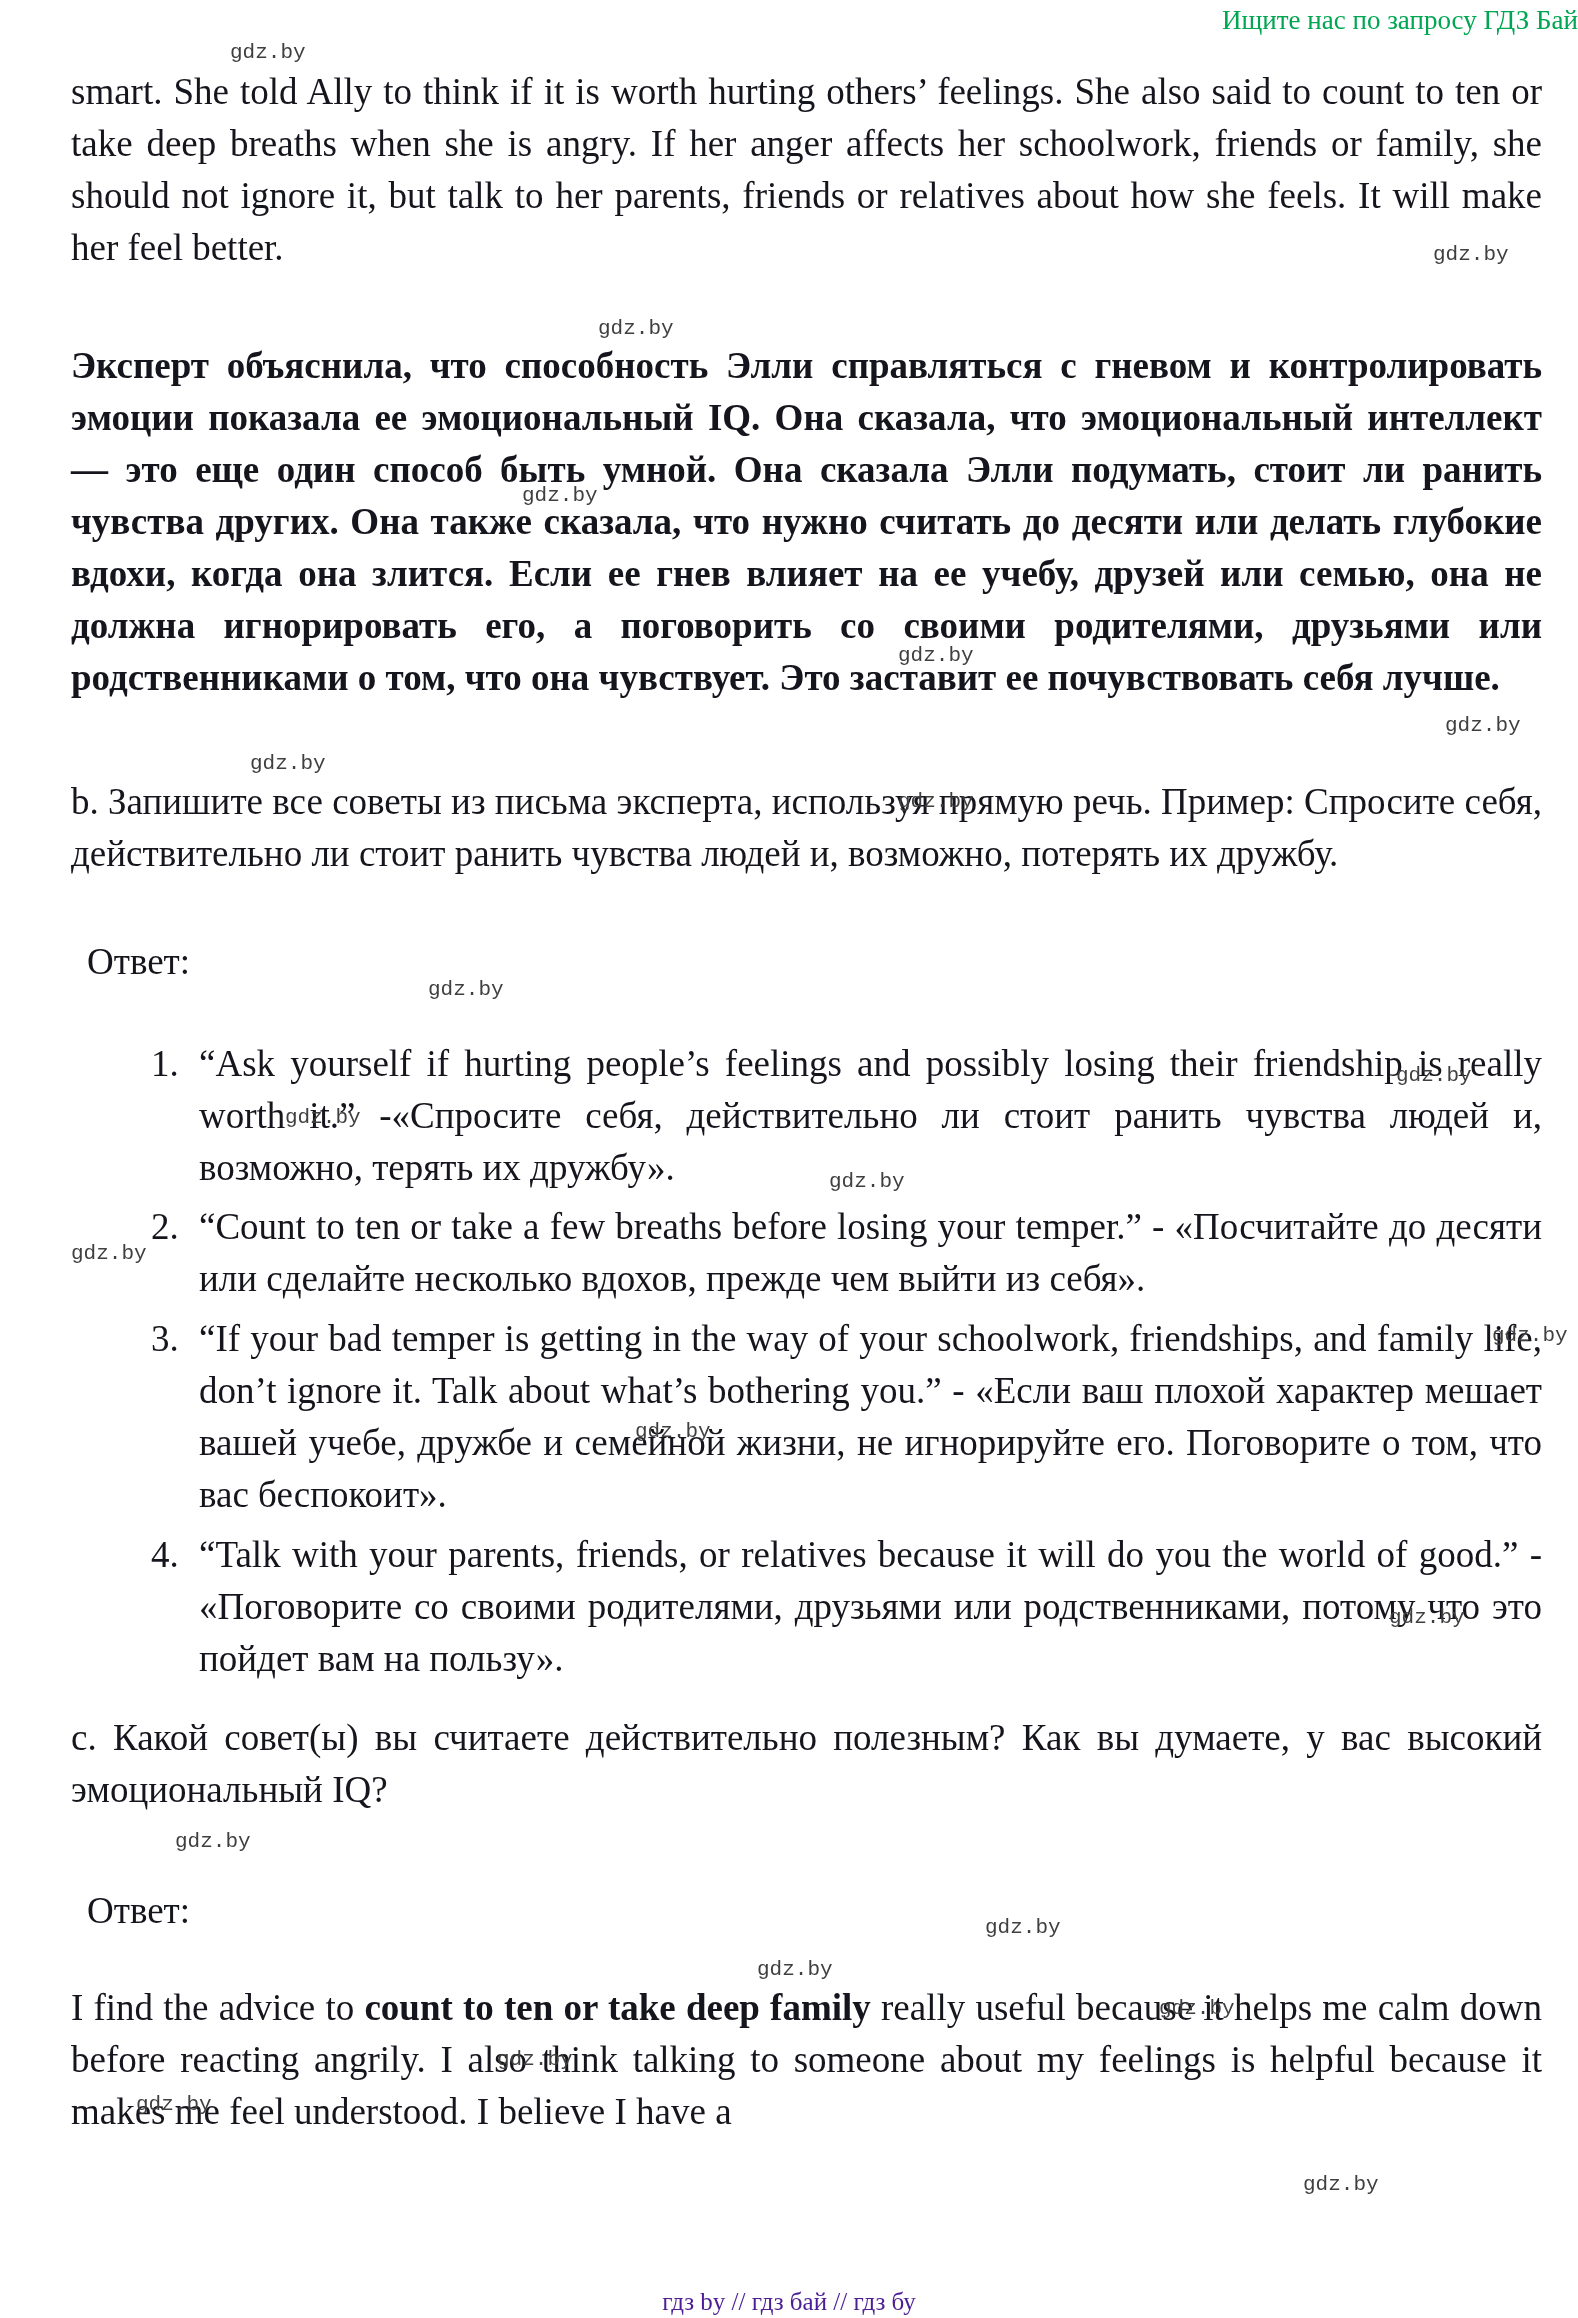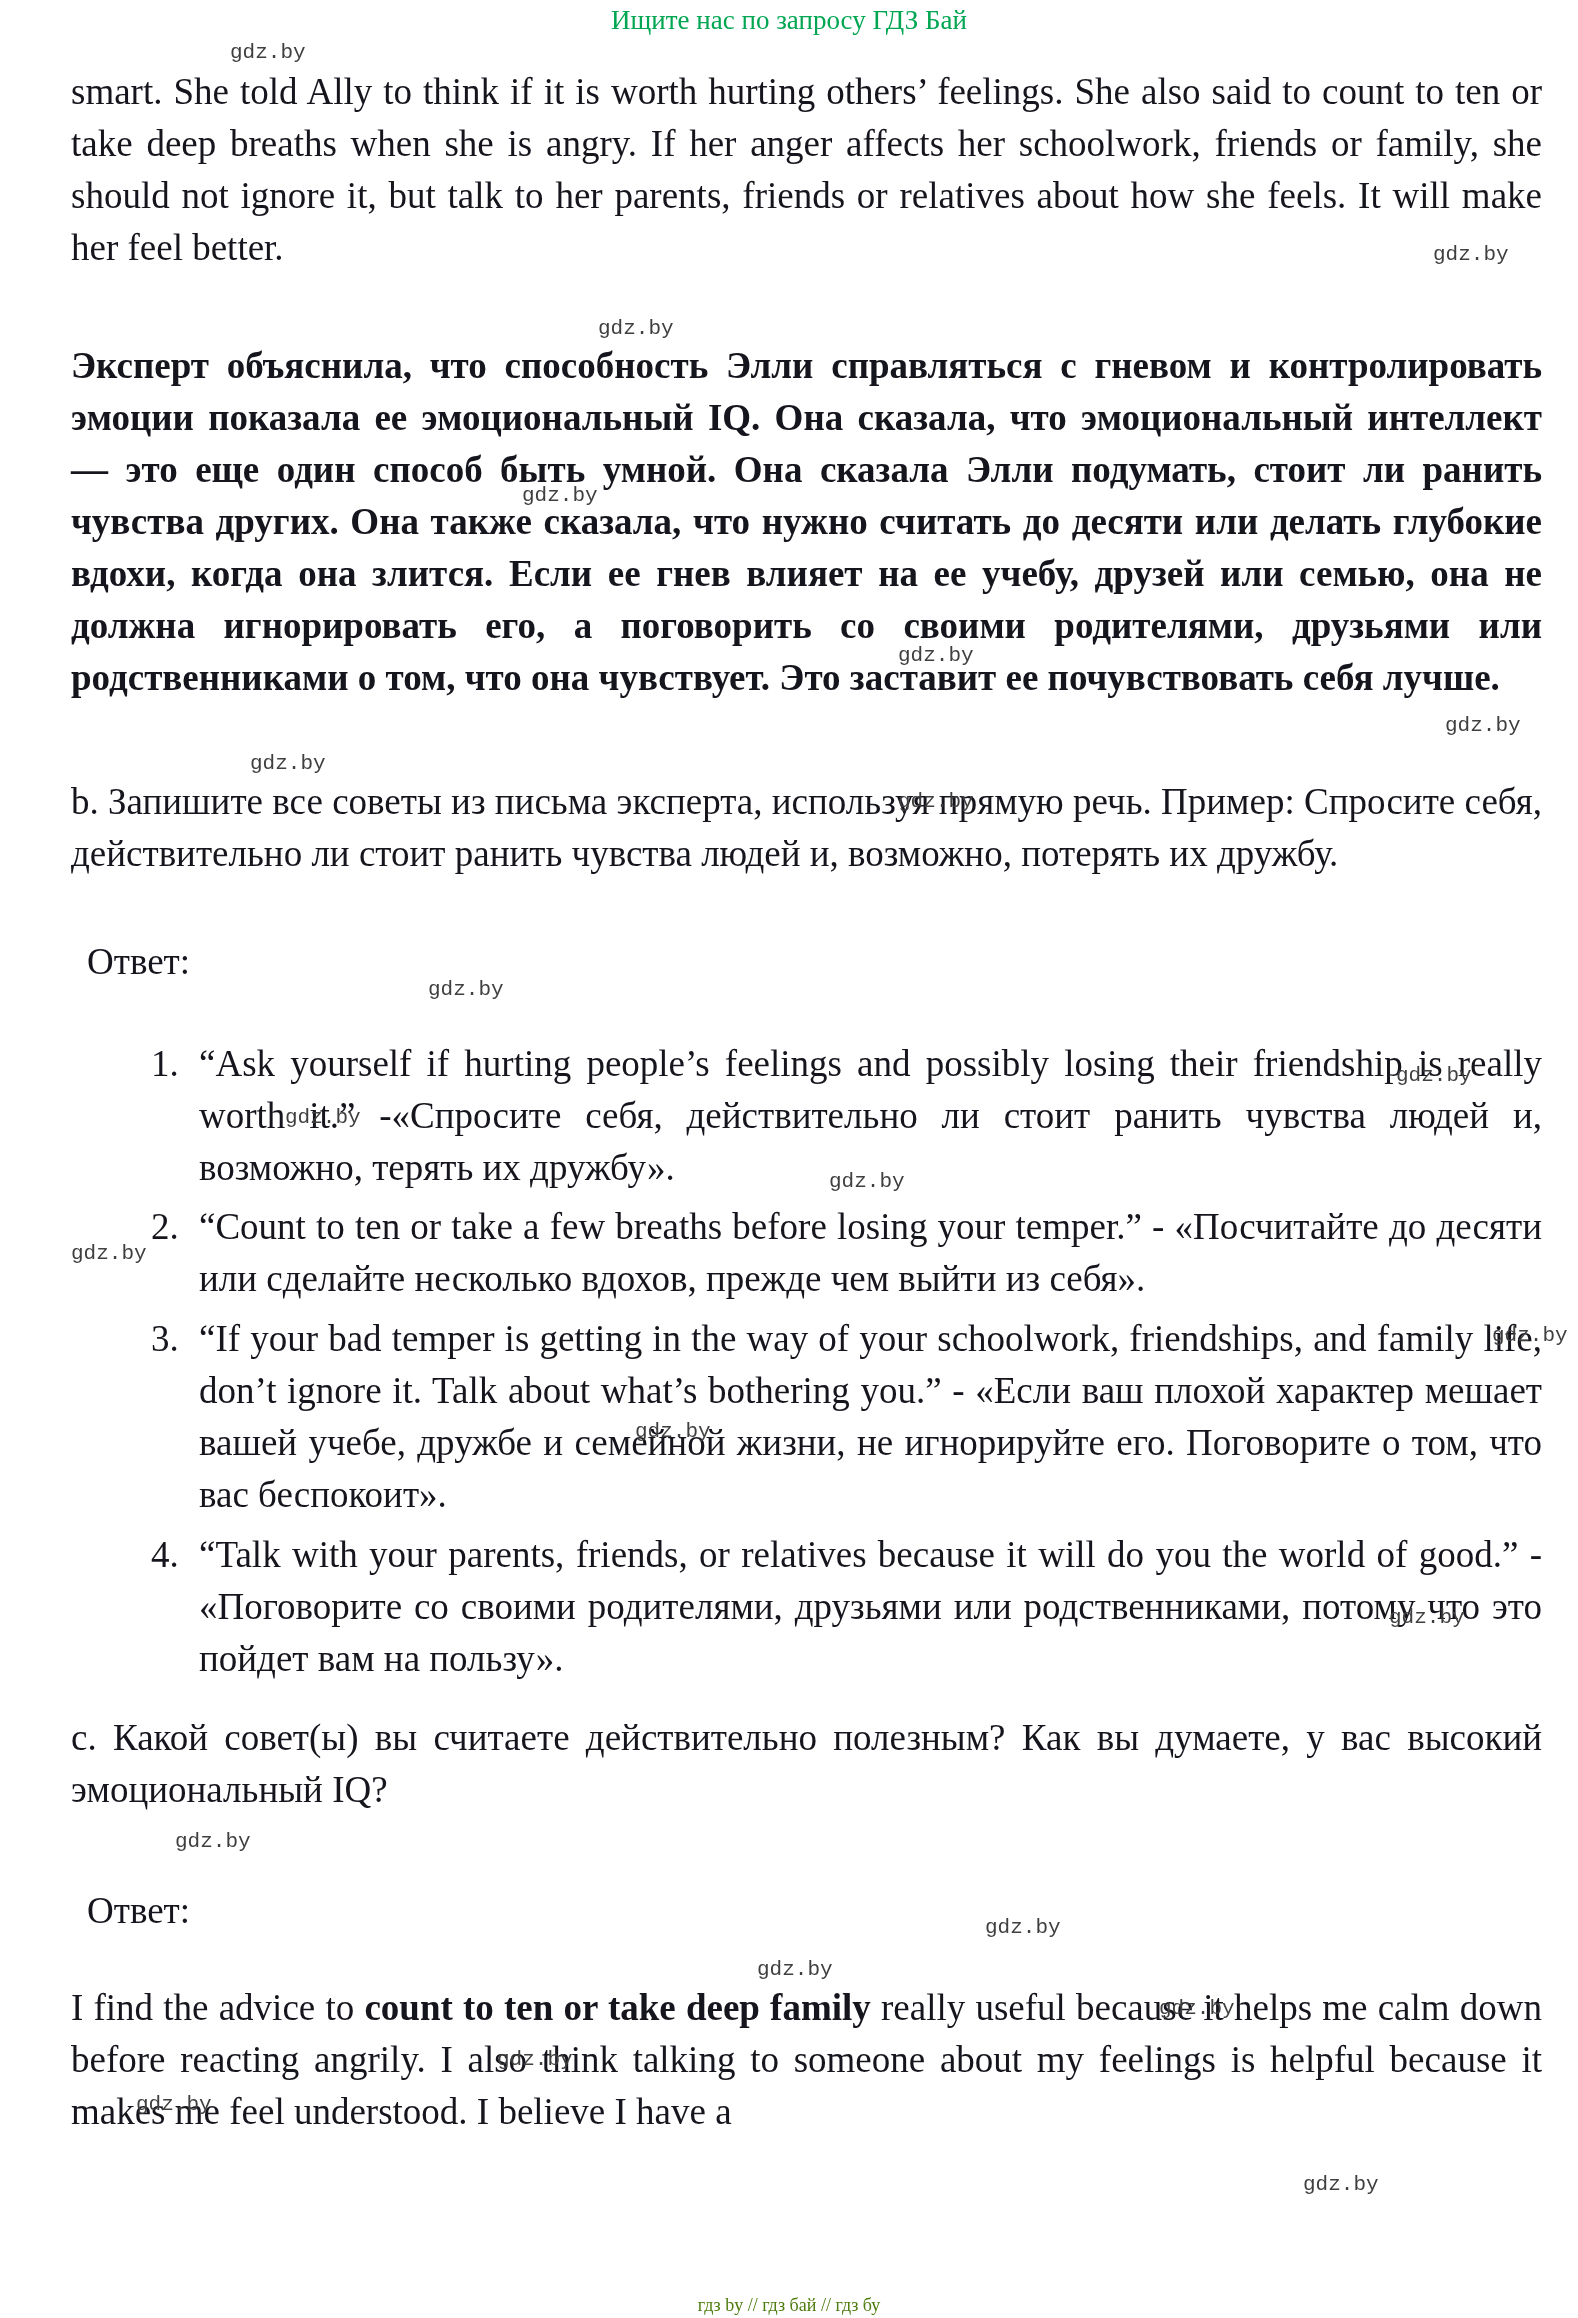--- a/index.html
+++ b/index.html
@@ -11,21 +11,21 @@
   }
   .page {
     position: relative;
     width: 1578px;
     height: 2319px;
     font-family: "Liberation Serif", serif;
     color: #15151d;
   }
   .promo {
     padding-top: 4.7px;
-    text-align: center;
+    text-align: right;
     font-size: 27px;
     color: #00a651;
   }
   .content {
     padding: 0 36px 0 71px;
   }
   .para {
     font-size: 37px;
     line-height: 52px;
     text-align: justify;
@@ -54,22 +54,22 @@
   .para.task-c { margin-top: 27px; }
   .answer-label.second { margin-top: 69px; }
   .para.final { margin-top: 45px; }
   .para.final b { font-weight: bold; }
   .footer {
     position: absolute;
     left: 0;
     right: 0;
     bottom: 3.1px;
     text-align: center;
-    font-size: 18px;
-    color: #4d7c0f;
+    font-size: 25px;
+    color: #4c1d95;
     font-family: "Liberation Serif", serif;
   }
   .wm-layer {
     position: absolute;
     left: 0; top: 0; right: 0; bottom: 0;
     pointer-events: none;
   }
   .wm {
     position: absolute;
     font-family: Liberation Mono, monospace;

